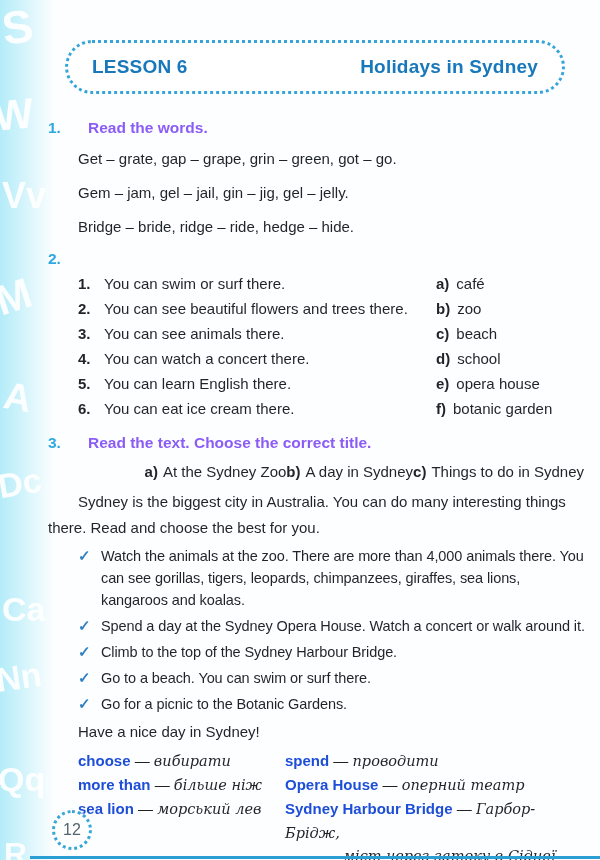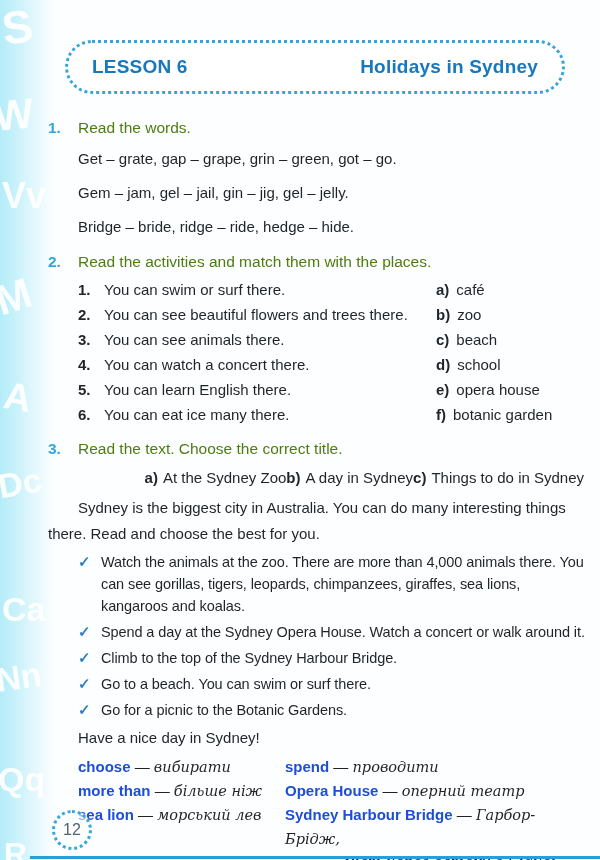--- a/index.html
+++ b/index.html
@@ -40,21 +40,21 @@
   }
   .header-box .lesson, .header-box .title{
     font-weight:bold;font-size:19px;color:#1878bc;letter-spacing:0.2px;
   }
 
   
   .content{position:absolute;left:48px;top:108px;width:540px;z-index:1;}
 
   .ex-head{display:flex;align-items:baseline;}
   .ex-head .ex-num{color:#2fa9dd;font-weight:bold;font-size:15.5px;width:30px;flex:none;}
-  .ex-head .ex-title{font-weight:normal;font-size:15.5px;color:#4d7c0f;line-height:24px;}
+  .ex-head .ex-title{font-weight:bold;font-size:15.5px;color:#8b5cf6;line-height:24px;margin-left:10px;}
   .mt8{margin-top:8px;} .mt10{margin-top:10px;}
 
   .word-line{margin:4px 0 0 30px;line-height:30px;font-size:15px;}
 
   .match-list{margin-top:3px;}
   .match-row{
     display:grid;grid-template-columns:26px 1fr 152px;
     margin-left:30px;line-height:25px;font-size:15px;
   }
   .item-num{font-weight:bold;}
@@ -121,21 +121,20 @@
     <div class="ex-head mt8">
       <span class="ex-num">1.</span>
       <span class="ex-title">Read the words.</span>
     </div>
     <p class="word-line">Get – grate, gap – grape, grin – green, got – go.</p>
     <p class="word-line">Gem – jam, gel – jail, gin – jig, gel – jelly.</p>
     <p class="word-line">Bridge – bride, ridge – ride, hedge – hide.</p>
 
     <div class="ex-head mt8">
       <span class="ex-num">2.</span>
-      <span class="ex-title">Read the activities and match them with the places.</span>
     </div>
     <div class="match-list">
       <div class="match-row">
         <span class="item-num">1.</span>
         <span>You can swim or surf there.</span>
         <span><span class="opt-letter">a)</span><span>café</span></span>
       </div>
       <div class="match-row">
         <span class="item-num">2.</span>
         <span>You can see beautiful flowers and trees there.</span>
@@ -151,21 +150,21 @@
         <span>You can watch a concert there.</span>
         <span><span class="opt-letter">d)</span><span>school</span></span>
       </div>
       <div class="match-row">
         <span class="item-num">5.</span>
         <span>You can learn English there.</span>
         <span><span class="opt-letter">e)</span><span>opera house</span></span>
       </div>
       <div class="match-row">
         <span class="item-num">6.</span>
-        <span>You can eat ice many there.</span>
+        <span>You can eat ice cream there.</span>
         <span><span class="opt-letter">f)</span><span>botanic garden</span></span>
       </div>
     </div>
 
     <div class="ex-head mt10">
       <span class="ex-num">3.</span>
       <span class="ex-title">Read the text. Choose the correct title.</span>
     </div>
     <div class="title-options">
       <span><span class="opt-title-letter">a)</span><span>At the Sydney Zoo</span></span>

